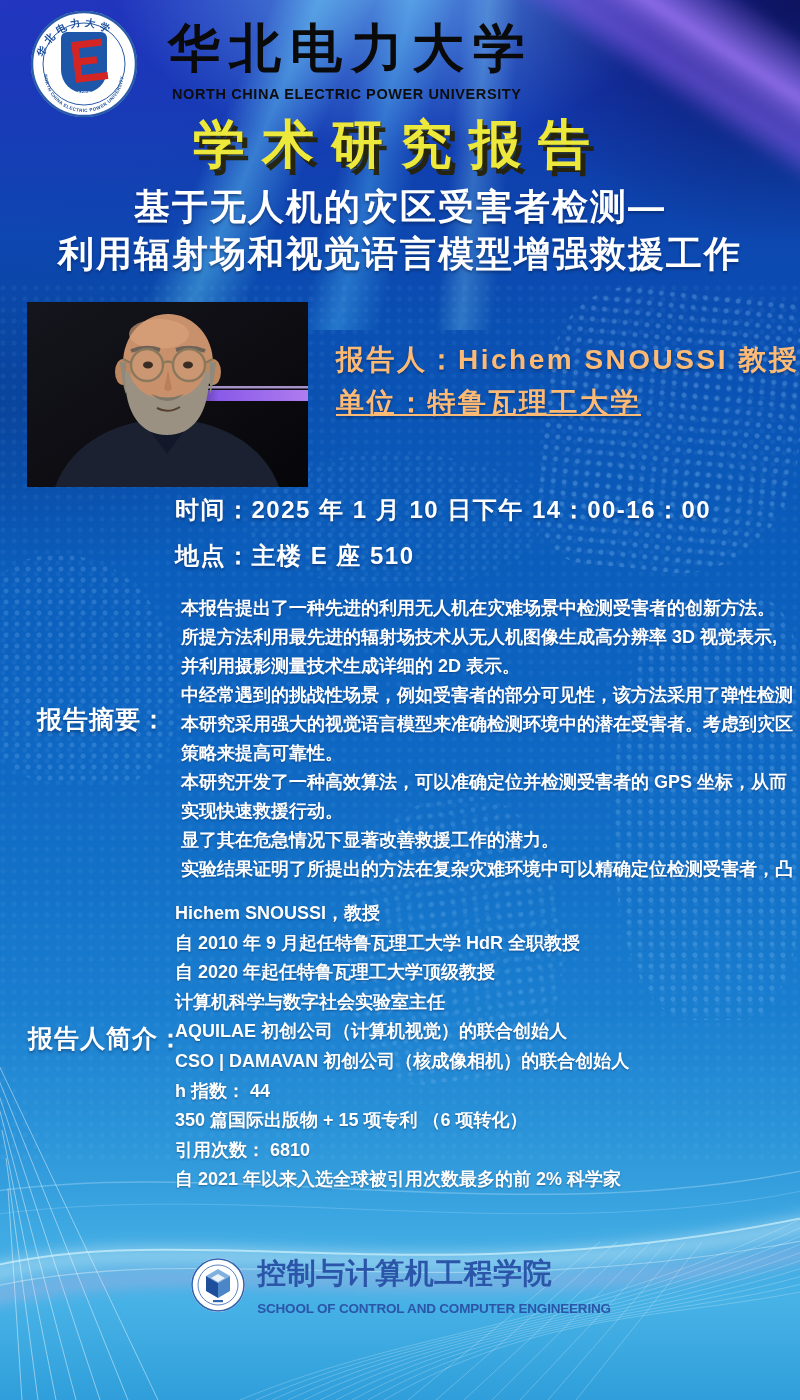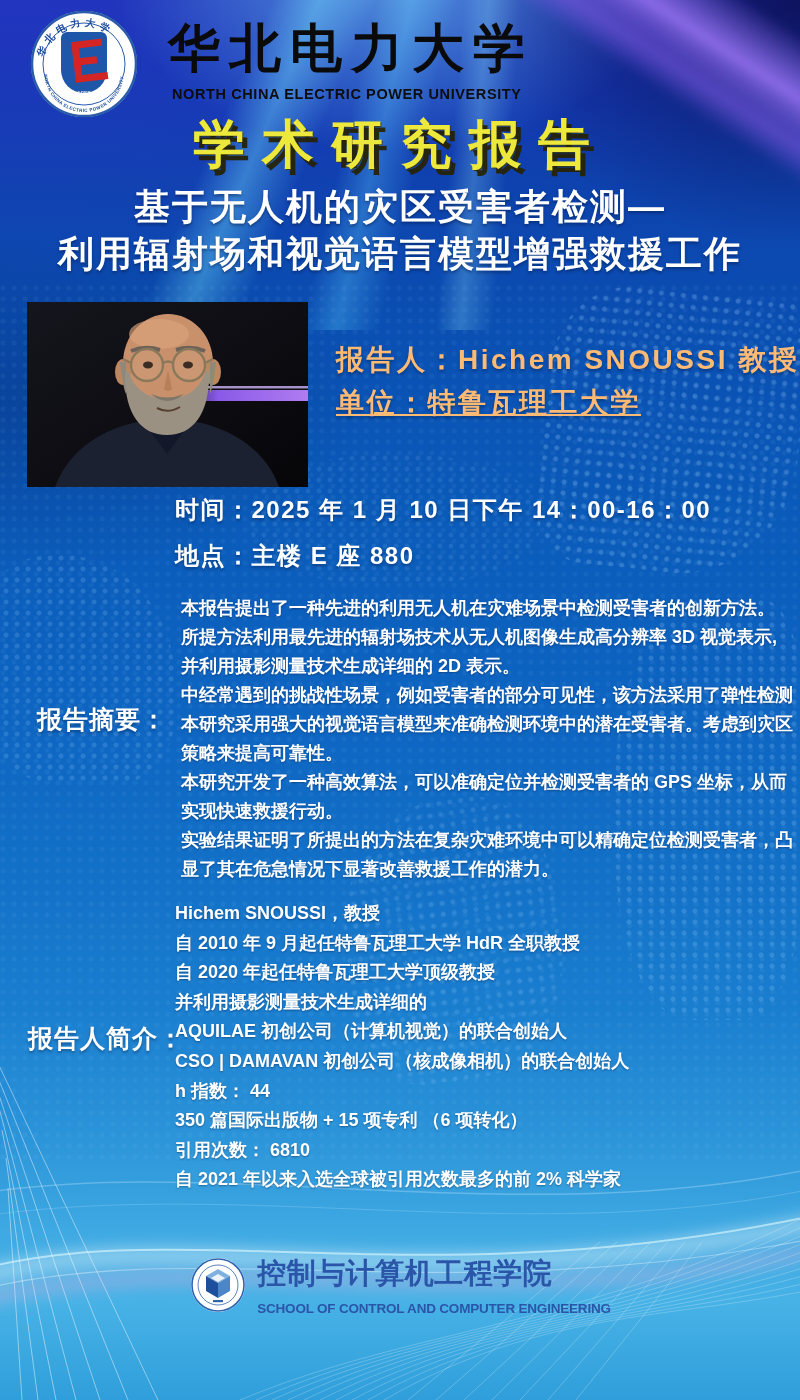--- a/index.html
+++ b/index.html
@@ -208,42 +208,42 @@
         <path d="M104,61 L96,57 M178,61 L186,57" stroke="#8a785c" stroke-width="2.4"></path>
       </g>
       <ellipse cx="121" cy="63" rx="5" ry="3.4" fill="#3a2c22"></ellipse>
       <ellipse cx="161" cy="63" rx="5" ry="3.4" fill="#3a2c22"></ellipse>
     </g>
   </svg>
 
   <div class="abs spk spk1">报告人：Hichem SNOUSSI 教授</div>
   <div class="abs spk spk2">单位：特鲁瓦理工大学</div>
   <div class="abs meta time">时间：2025 年 1 月 10 日下午 14：00-16：00</div>
-  <div class="abs meta venue">地点：主楼 E 座 880</div>
+  <div class="abs meta venue">地点：主楼 E 座 510</div>
 
   <div class="abs sec-label abstract-label">报告摘要：</div>
   <div class="abs body-lines abstract-text">
     <div>本报告提出了一种先进的利用无人机在灾难场景中检测受害者的创新方法。</div>
     <div>所提方法利用最先进的辐射场技术从无人机图像生成高分辨率 3D 视觉表示,</div>
     <div>并利用摄影测量技术生成详细的 2D 表示。</div>
     <div>中经常遇到的挑战性场景，例如受害者的部分可见性，该方法采用了弹性检测</div>
     <div>本研究采用强大的视觉语言模型来准确检测环境中的潜在受害者。考虑到灾区</div>
     <div>策略来提高可靠性。</div>
     <div>本研究开发了一种高效算法，可以准确定位并检测受害者的 GPS 坐标，从而</div>
     <div>实现快速救援行动。</div>
+    <div>显了其在危急情况下显著改善救援工作的潜力。</div>
     <div>实验结果证明了所提出的方法在复杂灾难环境中可以精确定位检测受害者，凸</div>
-    <div>显了其在危急情况下显著改善救援工作的潜力。</div>
   </div>
 
   <div class="abs sec-label bio-label">报告人简介：</div>
   <div class="abs body-lines bio-text">
     <div>Hichem SNOUSSI，教授</div>
     <div>自 2010 年 9 月起任特鲁瓦理工大学 HdR 全职教授</div>
     <div>自 2020 年起任特鲁瓦理工大学顶级教授</div>
-    <div>并利用摄影测量技术生成详细的</div>
+    <div>计算机科学与数字社会实验室主任</div>
     <div>AQUILAE 初创公司（计算机视觉）的联合创始人</div>
     <div>CSO | DAMAVAN 初创公司（核成像相机）的联合创始人</div>
     <div>h 指数： 44</div>
     <div>350 篇国际出版物 + 15 项专利 （6 项转化）</div>
     <div>引用次数： 6810</div>
     <div>自 2021 年以来入选全球被引用次数最多的前 2% 科学家</div>
   </div>
 
   <div class="abs footer-row">
     <svg width="58" height="58" viewBox="0 0 58 58">

